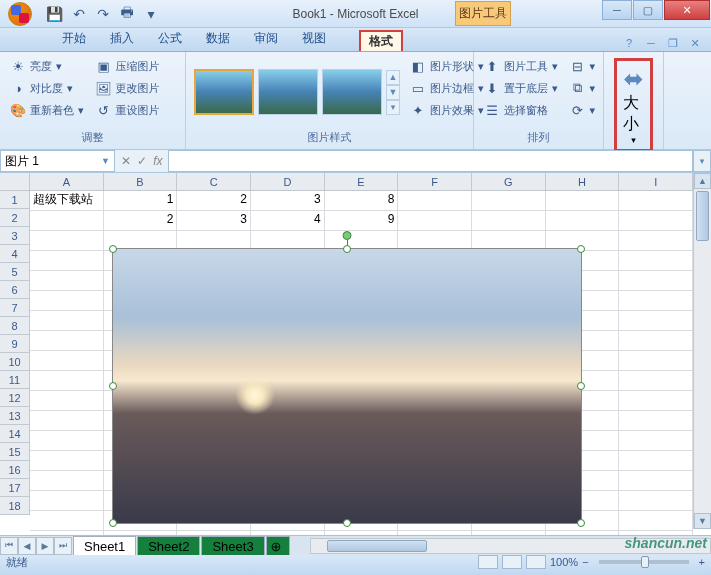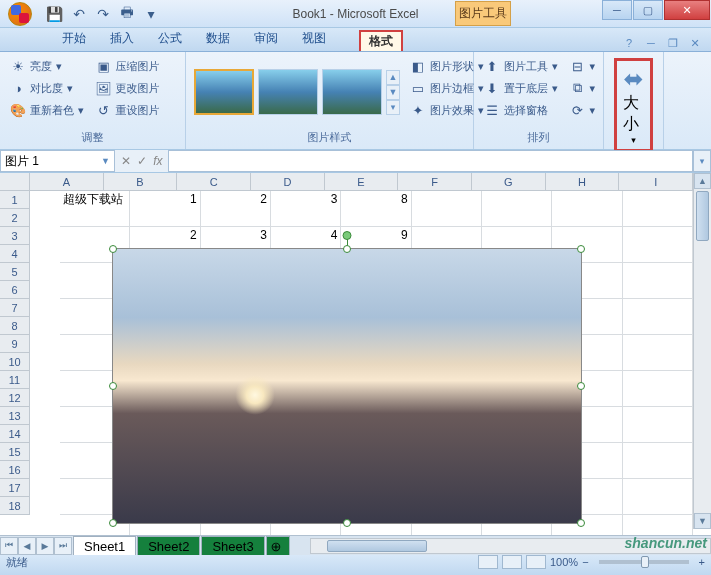--- a/index.html
+++ b/index.html
@@ -53,21 +53,21 @@
 .expand { width: 18px; background: #e8f0f8; border: 1px solid #a8c0d8; display: flex; align-items: center; justify-content: center; font-size: 9px; color: #5a8ac0; }
 
 
 .grid-wrap { position: relative; height: 356px; background: #fff; }
 .corner { position: absolute; left: 0; top: 0; width: 30px; height: 18px; background: #e8ecf0; border-right: 1px solid #c0c8d0; border-bottom: 1px solid #c0c8d0; }
 .colheads { position: absolute; left: 30px; top: 0; right: 18px; height: 18px; display: flex; }
 .ch { width: 74px; background: #e8ecf0; border-right: 1px solid #c0c8d0; border-bottom: 1px solid #c0c8d0; text-align: center; font-size: 11px; color: #3a5a8a; line-height: 18px; }
 .rowheads { position: absolute; left: 0; top: 18px; width: 30px; }
 .rh { height: 18px; background: #e8ecf0; border-right: 1px solid #c0c8d0; border-bottom: 1px solid #c0c8d0; text-align: center; font-size: 11px; color: #3a5a8a; line-height: 18px; }
 .cells { position: absolute; left: 30px; top: 18px; right: 18px; bottom: 0; }
-.row { display: flex; height: 36px; padding-left: 30px; }
+.row { display: flex; height: 20px; }
 .cell { width: 74px; border-right: 1px solid #d8dce0; border-bottom: 1px solid #d8dce0; font-size: 12px; padding: 0 3px; line-height: 17px; text-align: right; }
 .cell.txt { text-align: left; }
 .vscroll { position: absolute; right: 0; top: 0; width: 18px; bottom: 0; background: #e8ecf0; border-left: 1px solid #c0c8d0; }
 .vscroll .thumb { position: absolute; top: 18px; left: 2px; right: 2px; height: 50px; background: linear-gradient(to right, #d0e0f0, #b0c8e0); border: 1px solid #90a8c0; border-radius: 2px; }
 .vscroll .arr { position: absolute; left: 0; right: 0; height: 16px; background: #d8e4f0; border: 1px solid #b0c0d0; display: flex; align-items: center; justify-content: center; font-size: 9px; color: #5a7a9a; }
 
 
 .pic { position: absolute; left: 112px; top: 248px; width: 470px; height: 276px; border: 1px solid #888; }
 .pic-img { width: 100%; height: 100%; background: linear-gradient(to bottom, #c8d8e8 0%, #a8c0d8 25%, #e8d8c0 42%, #f8e8d0 48%, #6a5a5a 60%, #3a3a4a 100%); position: relative; overflow: hidden; }
 .sun { position: absolute; left: 26%; top: 46%; width: 40px; height: 40px; background: radial-gradient(circle, #fff8e0 0%, #f8e8c0 30%, transparent 70%); border-radius: 50%; }

